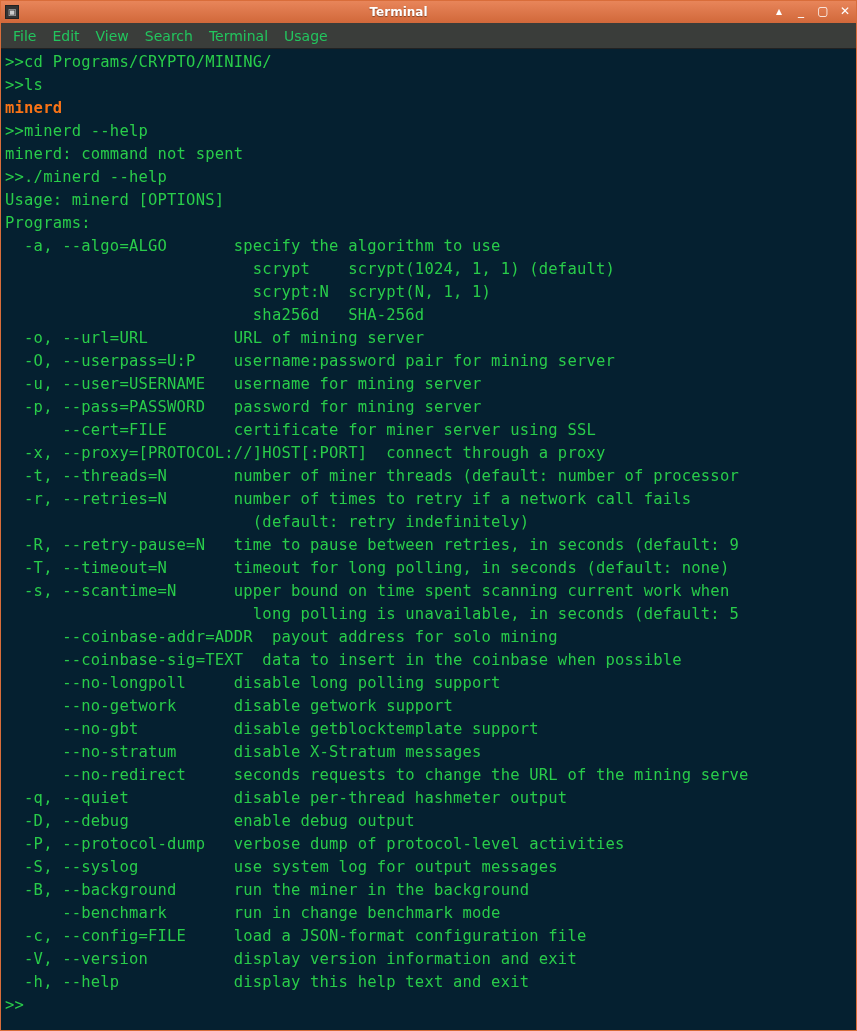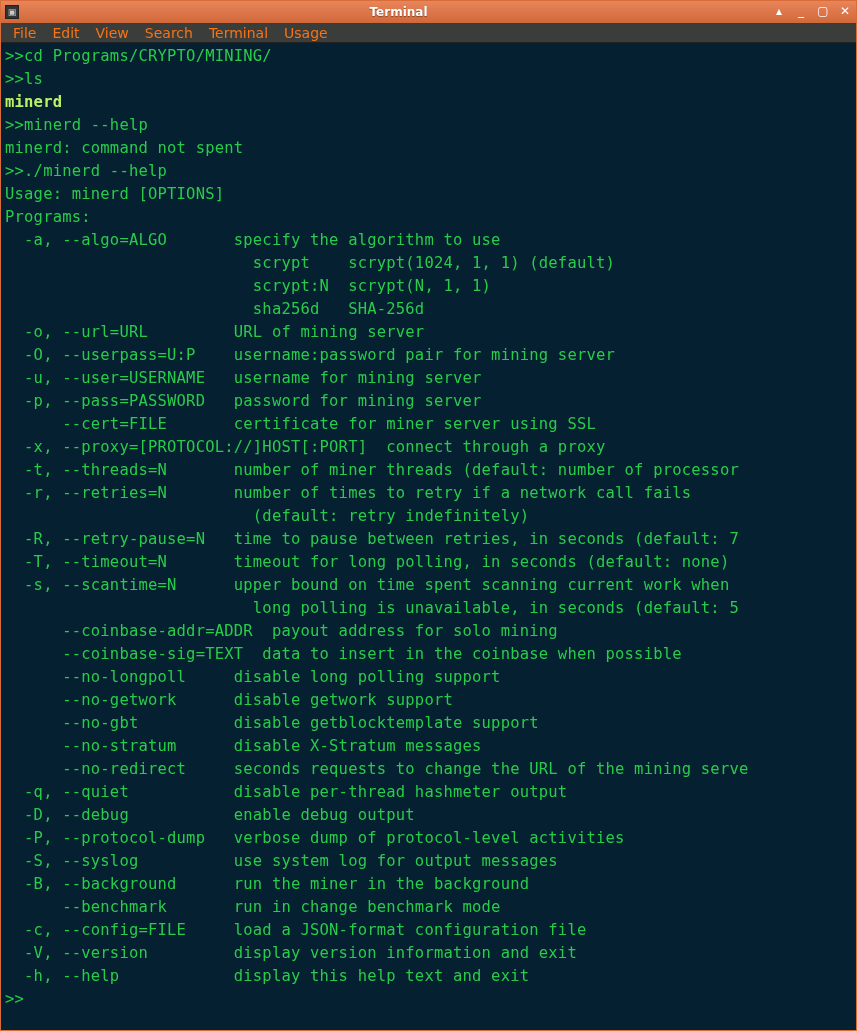--- a/index.html
+++ b/index.html
@@ -46,47 +46,47 @@
   .titlebar .btns { display:flex; gap:8px; align-items:center; }
   .titlebar .btn {
     width:14px;height:14px;
     color:#fff;
     font-size:12px;
     line-height:12px;
     text-align:center;
     cursor:pointer;
   }
   .menubar {
-    height: 20px;
+    height: 26px;
     background: #3a3d3a;
     display:flex;
     align-items:center;
     padding: 0 6px;
     gap: 4px;
     font-family: "DejaVu Sans","Liberation Sans",sans-serif;
     font-size: 14px;
-    color: #f97316;
+    color: #22c55e;
     border-bottom:1px solid #222;
   }
   .menubar .menuitem {
     padding: 2px 6px;
     cursor: pointer;
   }
   .terminal {
     flex:1;
     background: #052030;
     color: #29cc4a;
     font-size: 15.5px;
     line-height: 23px;
     padding: 2px 4px 2px 4px;
     white-space: pre;
     overflow:hidden;
     letter-spacing: 0.2px;
   }
-  .terminal .bold { font-weight: bold; color:#bef264; }
+  .terminal .bold { font-weight: bold; color:#f97316; }
   .terminal .prompt { color:#29cc4a; }
 </style>
 </head>
 <body>
 
 <div class="window">
   <div class="titlebar">
     <div class="app-icon">▣</div>
     <div class="title">Terminal</div>
     <div class="btns">
@@ -120,21 +120,21 @@
 <span>                          sha256d   SHA-256d</span>
 <span>  -o, --url=URL         URL of mining server</span>
 <span>  -O, --userpass=U:P    username:password pair for mining server</span>
 <span>  -u, --user=USERNAME   username for mining server</span>
 <span>  -p, --pass=PASSWORD   password for mining server</span>
 <span>      --cert=FILE       certificate for miner server using SSL</span>
 <span>  -x, --proxy=[PROTOCOL://]HOST[:PORT]  connect through a proxy</span>
 <span>  -t, --threads=N       number of miner threads (default: number of processor</span>
 <span>  -r, --retries=N       number of times to retry if a network call fails</span>
 <span>                          (default: retry indefinitely)</span>
-<span>  -R, --retry-pause=N   time to pause between retries, in seconds (default: 7</span>
+<span>  -R, --retry-pause=N   time to pause between retries, in seconds (default: 9</span>
 <span>  -T, --timeout=N       timeout for long polling, in seconds (default: none)</span>
 <span>  -s, --scantime=N      upper bound on time spent scanning current work when</span>
 <span>                          long polling is unavailable, in seconds (default: 5</span>
 <span>      --coinbase-addr=ADDR  payout address for solo mining</span>
 <span>      --coinbase-sig=TEXT  data to insert in the coinbase when possible</span>
 <span>      --no-longpoll     disable long polling support</span>
 <span>      --no-getwork      disable getwork support</span>
 <span>      --no-gbt          disable getblocktemplate support</span>
 <span>      --no-stratum      disable X-Stratum messages</span>
 <span>      --no-redirect     seconds requests to change the URL of the mining serve</span>

